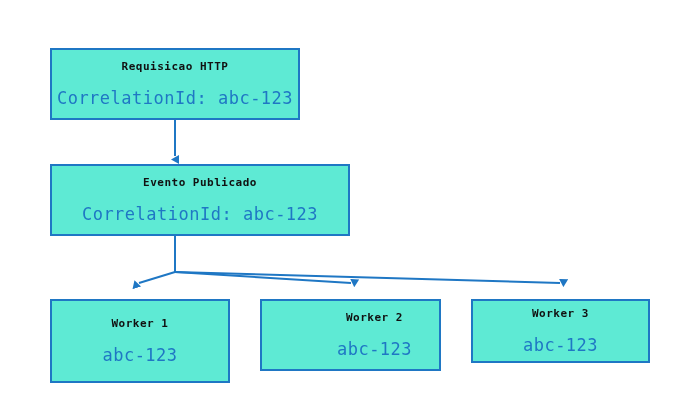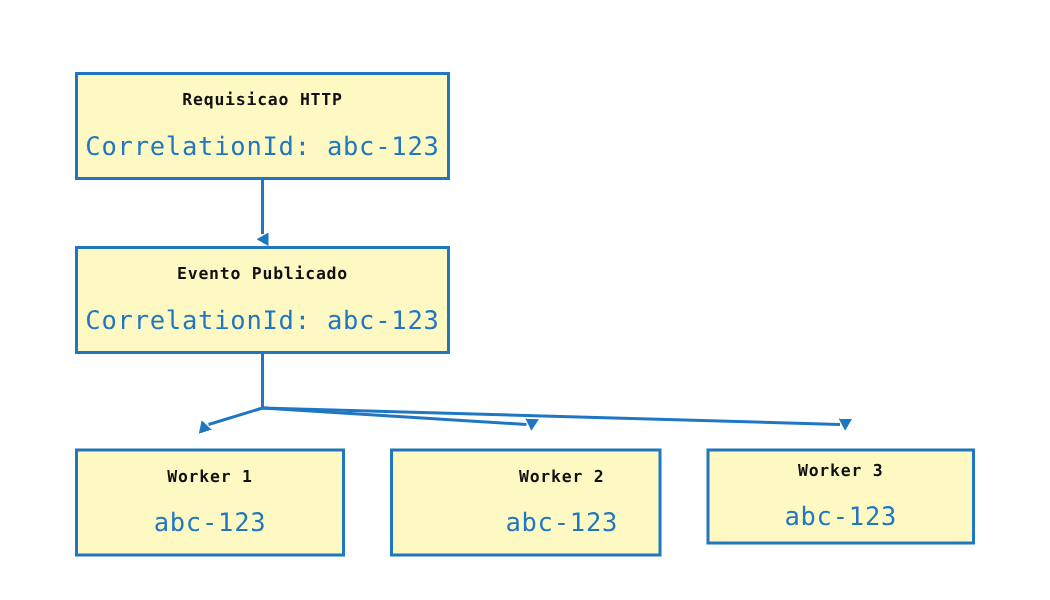--- a/index.html
+++ b/index.html
@@ -19,21 +19,21 @@
     position: absolute;
     left: 0;
     top: 0;
     width: 700px;
     height: 400px;
     pointer-events: none;
   }
   .node {
     position: absolute;
     box-sizing: border-box;
-    background: #fef9c3;
+    background: #5eead4;
     border: 2px solid #1f77c4;
     display: flex;
     flex-direction: column;
     align-items: center;
     justify-content: center;
   }
   .node-title {
     font-family: "DejaVu Sans Mono", "Liberation Mono", monospace;
     font-size: 11px;
     font-weight: bold;
@@ -46,22 +46,22 @@
   .node-sub {
     font-family: "DejaVu Sans Mono", "Liberation Mono", monospace;
     font-size: 17px;
     font-weight: normal;
     color: #1f77c4;
     letter-spacing: 0.5px;
     line-height: 1;
     white-space: nowrap;
   }
   #node-request  { left: 50px;  top: 48px;  width: 250px; height: 72px; }
-  #node-event    { left: 50px;  top: 164px; width: 250px; height: 72px; }
-  #node-worker-1 { left: 50px;  top: 299px; width: 180px; height: 72px; }
+  #node-event    { left: 50px;  top: 164px; width: 300px; height: 72px; }
+  #node-worker-1 { left: 50px;  top: 299px; width: 180px; height: 84px; }
   #node-worker-2 { left: 260px; top: 299px; width: 181px; height: 72px; padding-left: 48px; }
   #node-worker-3 { left: 471px; top: 299px; width: 179px; height: 64px; }
 </style>
 </head>
 <body>
 
 <div id="canvas">
 
   <svg id="edges" viewBox="0 0 700 400" width="700" height="400" xmlns="http://www.w3.org/2000/svg">
     <defs>

